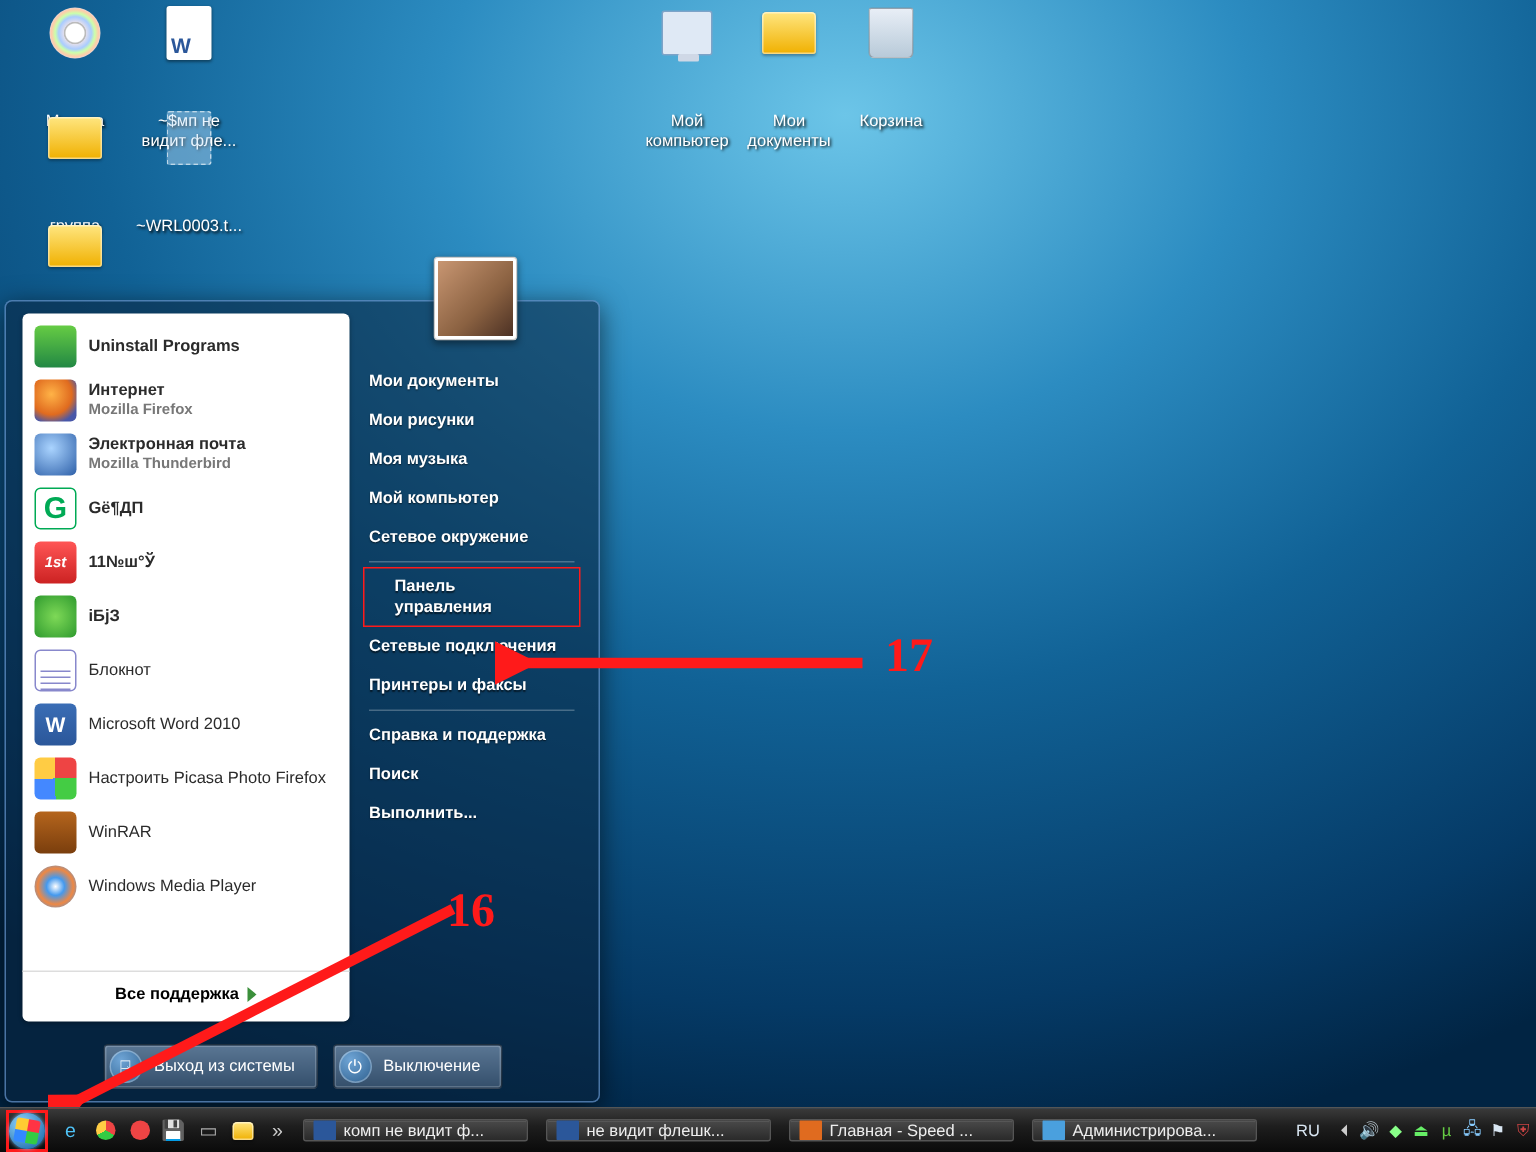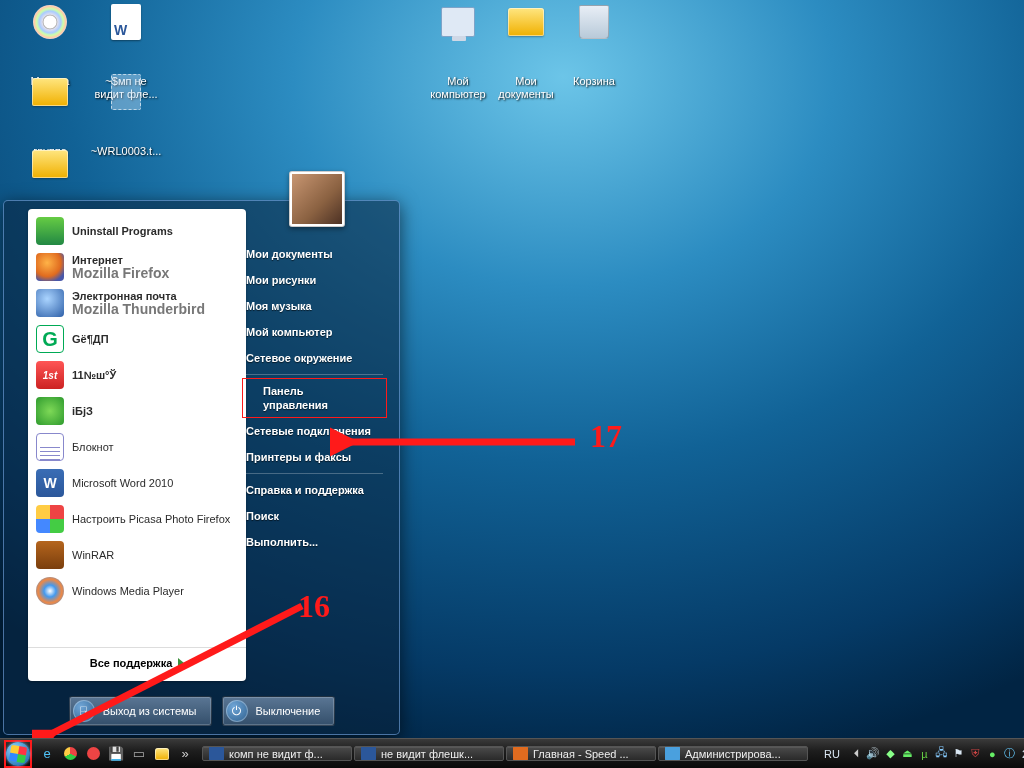--- a/index.html
+++ b/index.html
@@ -15,45 +15,45 @@
     .folder-g { background:linear-gradient(#ffe680,#f0b000); border-radius:3px 3px 2px 2px; width:36px; height:28px; box-shadow:inset 0 0 0 1px rgba(255,255,255,.5),0 1px 2px rgba(0,0,0,.3); }
     .doc-g { background:#fff; width:30px; height:36px; border-radius:2px; position:relative; box-shadow:0 1px 2px rgba(0,0,0,.4);}
     .doc-g:after{content:"W";color:#2b579a;font-weight:bold;font-size:14px;position:absolute;bottom:2px;left:3px;}
     .doc-tmp { background:rgba(200,230,255,.4); width:30px; height:36px; border:1px dashed rgba(255,255,255,.6); border-radius:2px; }
     .cd-g { width:34px; height:34px; border-radius:50%; background:radial-gradient(circle,#fff 0 25%,#bbb 28% 30%,#dde 32%,#acf 45%,#cfa 55%,#fca 65%,#dde 75%,#bbb 90%); }
     .pc-g { width:34px; height:30px; background:#dfe9f5; border:1px solid #7da3c8; border-radius:2px; position:relative;}
     .pc-g:after{content:"";position:absolute;bottom:-5px;left:10px;width:14px;height:5px;background:#cfd8e6;border-radius:1px;}
     .bin-g { width:30px; height:34px; background:linear-gradient(#e8eef6,#b8cad9); border-radius:2px 2px 4px 4px; border:1px solid rgba(0,0,0,.2); }
     
     .start-menu { position:absolute; left:3px; bottom:33px; width:397px; height:535px; background:rgba(10,35,60,.55); border:1px solid rgba(120,170,230,.6); border-radius:5px; box-shadow:0 4px 18px rgba(0,0,0,.6); padding-top:8px; }
-    .start-white { background:#fff; width:218px; height:472px; margin-left:24px; border-radius:4px; box-shadow:0 1px 3px rgba(0,0,0,.3); display:flex; flex-direction:column; padding:4px 0; }
+    .start-white { background:#fff; width:218px; height:472px; margin-left:11px; border-radius:4px; box-shadow:0 1px 3px rgba(0,0,0,.3); display:flex; flex-direction:column; padding:4px 0; }
     .prog-item { display:flex; align-items:center; height:36px; padding:0 8px; cursor:pointer; }
     .prog-icon { width:28px; height:28px; margin-right:8px; display:flex; align-items:center; justify-content:center; font-size:22px; border-radius:4px;}
     .prog-text { font-size:11px; color:#2b2b2b; line-height:13px;}
-    .prog-text .sub { color:#777; font-size:14px; }
+    .prog-text .sub { color:#777; font-size:10px; }
     .prog-text.bold { font-weight:bold; }
     .all-prog { border-top:1px solid #ddd; height:30px; display:flex; align-items:center; justify-content:center; font-size:11px; font-weight:bold; cursor:pointer; gap:6px;}
     .all-prog .arrow{width:0;height:0;border-left:6px solid #3b8f3b;border-top:5px solid transparent;border-bottom:5px solid transparent;}
     .right-pane { position:absolute; left:232px; top:8px; width:157px; height:472px; color:#fff; padding-top:32px;}
     .right-pane .link { font-size:11px; padding:6px 10px; cursor:pointer; line-height:14px; text-shadow:0 1px 1px rgba(0,0,0,.6); font-weight:bold;}
     .right-pane .sep{border-top:1px solid rgba(255,255,255,.25);margin:3px 10px;}
     .right-pane .link.highlight{border:1px solid #ff1a1a;margin:0 6px;padding:5px 20px;}
     .user-pic{position:absolute;left:285px;top:-30px;width:56px;height:56px;background:#fff;border:1px solid rgba(0,0,0,.2);padding:2px;border-radius:3px;box-shadow:0 2px 5px rgba(0,0,0,.4);}
     .user-pic div{width:100%;height:100%;background:linear-gradient(135deg,#c89672,#8a6141 60%,#4c3124);}
     .bottom-row{position:absolute;left:7px;bottom:8px;width:382px;display:flex;gap:10px;align-items:center;justify-content:center;}
     .pill-btn{display:flex;align-items:center;gap:8px;background:linear-gradient(#5a7694,#344f6b);border:1px solid rgba(0,0,0,.4);border-radius:3px;padding:3px 14px 3px 3px;cursor:pointer;color:#fff;font-size:11px;box-shadow:inset 0 0 0 1px rgba(255,255,255,.2);}
     .pill-btn .circ{width:22px;height:22px;border-radius:50%;background:radial-gradient(circle at 35% 30%,#6fa5d6,#2d5e8c);display:flex;align-items:center;justify-content:center;color:#fff;font-size:12px;box-shadow:inset 0 0 0 1px rgba(255,255,255,.3);}
     
     .taskbar{position:absolute;left:0;bottom:0;width:1024px;height:30px;background:linear-gradient(#3a3a3a,#1e1e1e 40%,#0a0a0a);display:flex;align-items:center;border-top:1px solid #555;}
     .start-orb{width:36px;height:28px;margin:0 4px;cursor:pointer;border:2px solid #ff1a1a;border-radius:0;display:flex;align-items:center;justify-content:center;}
     .orb-in{width:24px;height:24px;border-radius:50%;background:radial-gradient(circle at 35% 30%,#8fd4ff,#0b5b9e);position:relative;box-shadow:0 0 3px rgba(140,200,255,.8);}
     .orb-in::before{content:"";position:absolute;inset:4px;background:conic-gradient(#f34 0 90deg,#3c4 90deg 180deg,#38f 180deg 270deg,#fc3 270deg 360deg);border-radius:2px;transform:rotate(10deg);filter:blur(.3px);}
     .ql{display:flex;gap:1px;margin-right:6px;}
     .ql-item{width:22px;height:22px;display:flex;align-items:center;justify-content:center;font-size:13px;cursor:pointer;border-radius:2px;color:#cde;}
-    .task-btn{height:15px;min-width:150px;max-width:150px;background:linear-gradient(#4a4a4a,#2a2a2a);border:1px solid #555;border-radius:2px;margin-right:2px;display:flex;align-items:center;gap:5px;padding:0 6px;cursor:pointer;color:#eee;font-size:11px;overflow:hidden;white-space:nowrap;box-shadow:inset 0 1px 0 rgba(255,255,255,.08);}
+    .task-btn{height:15px;min-width:150px;max-width:150px;background:linear-gradient(#4a4a4a,#2a2a2a);border:1px solid #555;border-radius:2px;margin-right:12px;display:flex;align-items:center;gap:5px;padding:0 6px;cursor:pointer;color:#eee;font-size:11px;overflow:hidden;white-space:nowrap;box-shadow:inset 0 1px 0 rgba(255,255,255,.08);}
     .task-btn .ti{width:15px;height:15px;flex-shrink:0;border-radius:2px;background:#35c;}
     .tray{margin-left:auto;display:flex;align-items:center;gap:0;padding:0 6px;color:#d9e6f2;font-size:11px;}
     .tray .ico{width:17px;height:17px;display:flex;align-items:center;justify-content:center;font-size:11px;cursor:pointer;}
     .lang{font-size:11px;margin:0 8px;cursor:pointer;}
     .clock{font-size:11px;margin-left:4px;}
     
     .arrow-svg{position:absolute;pointer-events:none;}
     .anno-text{position:absolute;color:#ff1a1a;font-size:32px;font-weight:bold;font-family:"Times New Roman",serif;pointer-events:none;}
     
     .ic-green{background:linear-gradient(#6c4,#284);} .ic-ff{background:radial-gradient(circle at 40% 35%,#ffb347,#e06b1f 55%,#4857a9 80%);}

